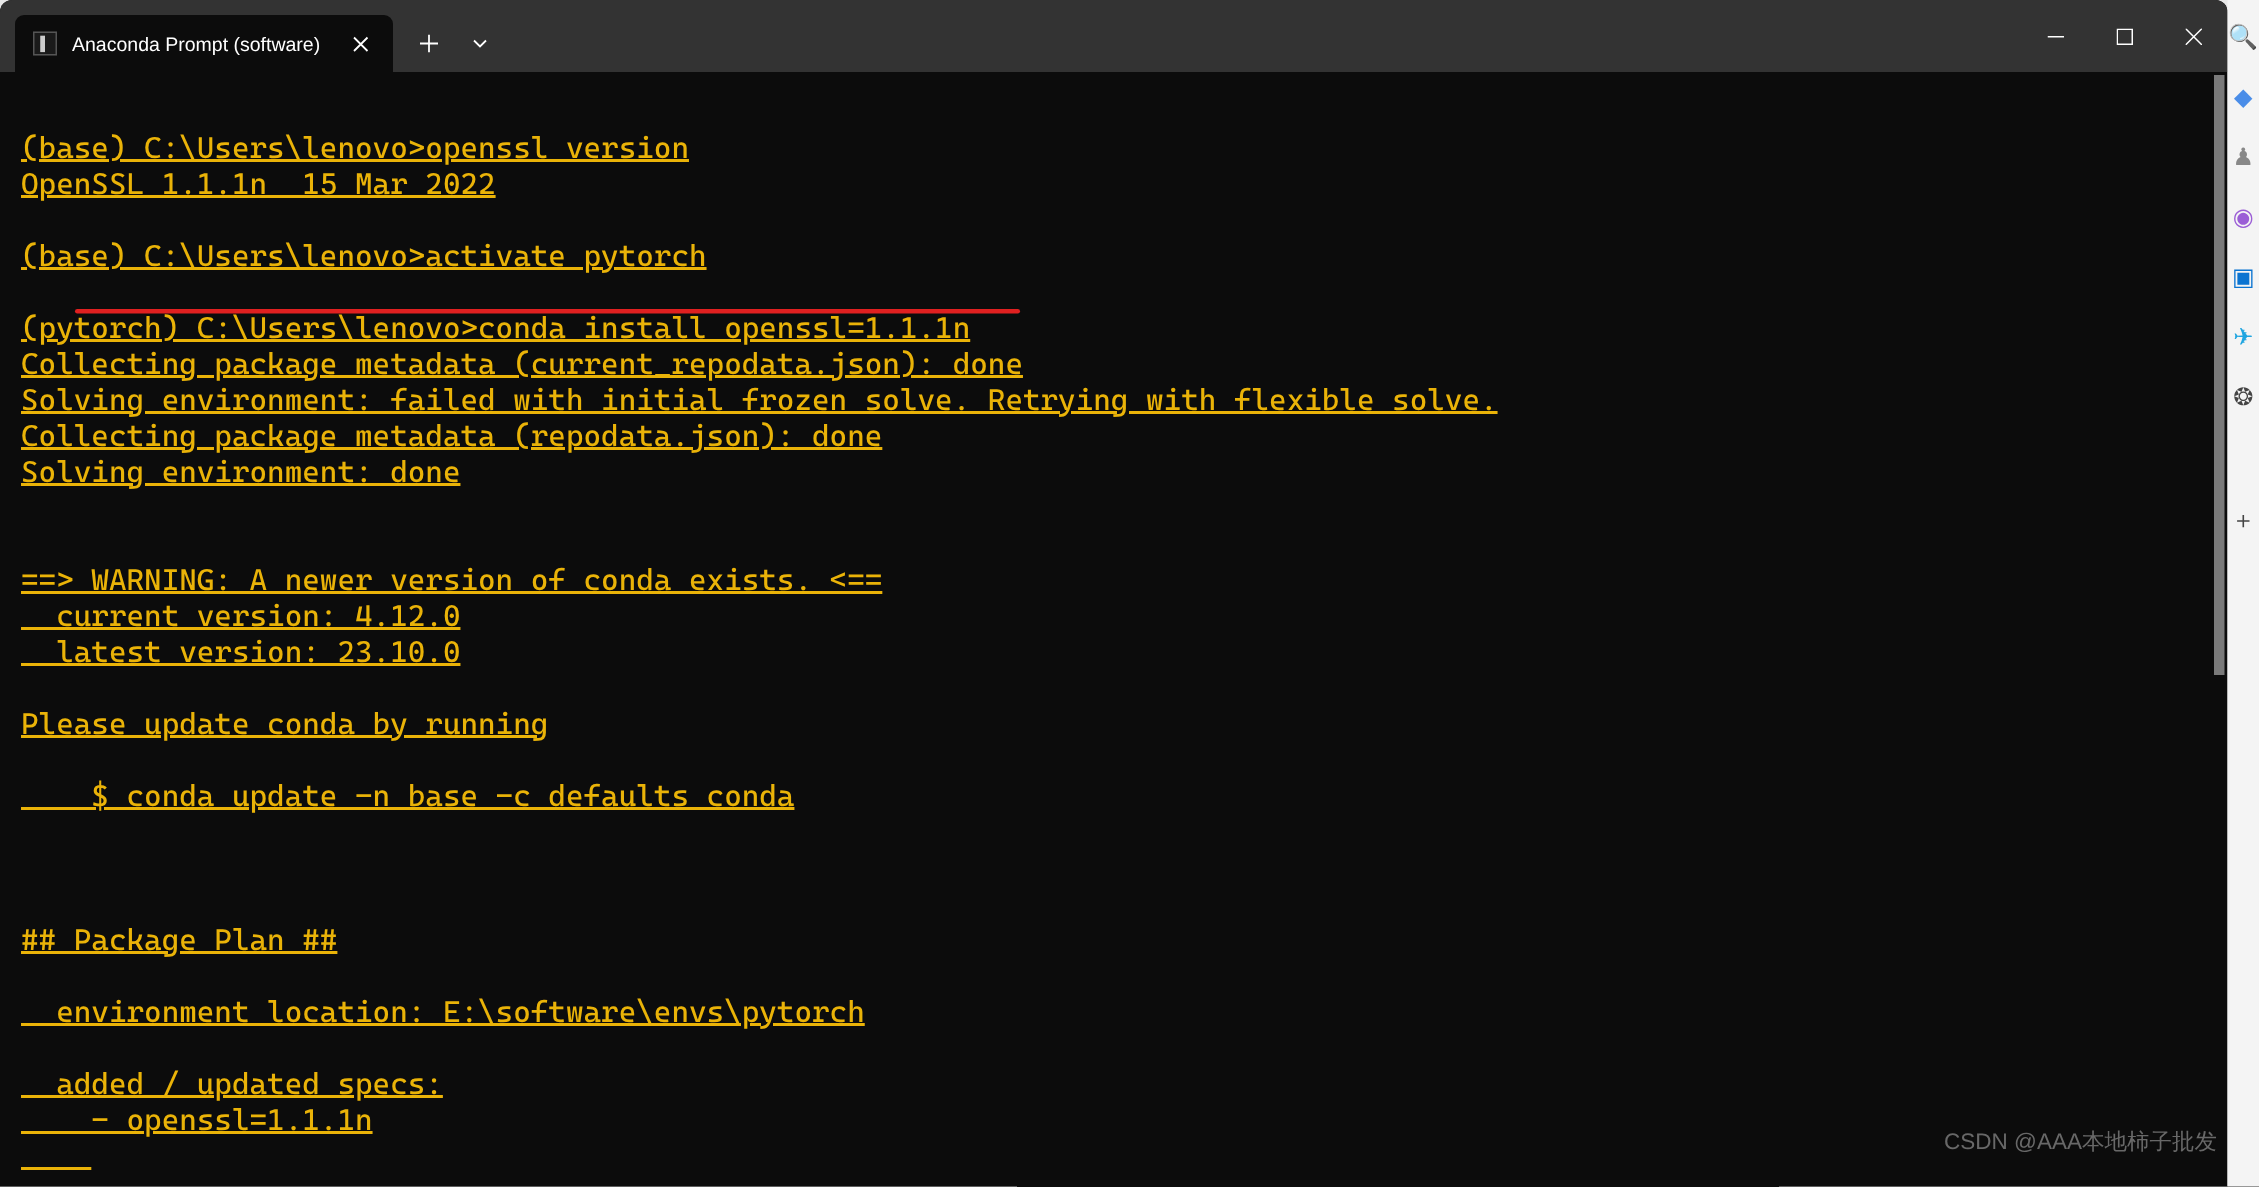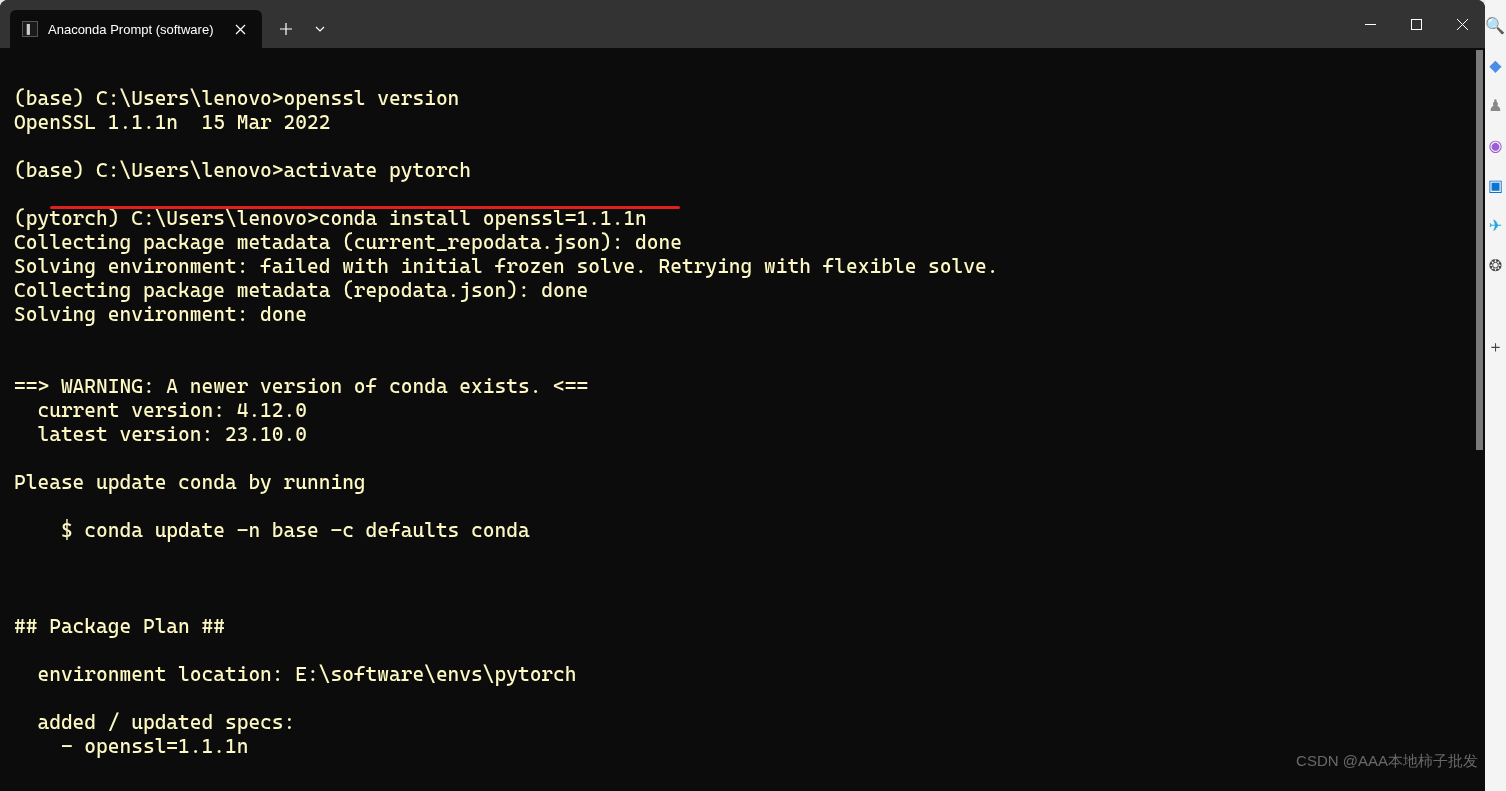--- a/index.html
+++ b/index.html
@@ -106,24 +106,25 @@
     }
     .win-btn svg {
       stroke: #ffffff;
       fill: none;
     }
     .terminal-content {
       padding: 14px;
       font-family: "Cascadia Mono", "Consolas", monospace;
       font-size: 20px;
       line-height: 24px;
-      color: #fef9c3;
+      color: #eab308;
       white-space: pre;
       position: relative;
       height: calc(100% - 48px);
+      text-decoration: underline;
     }
     .underline-annotation {
       position: absolute;
       height: 3px;
       background: #e02020;
       border-radius: 2px;
     }
     .scrollbar {
       position: absolute;
       right: 2px;

